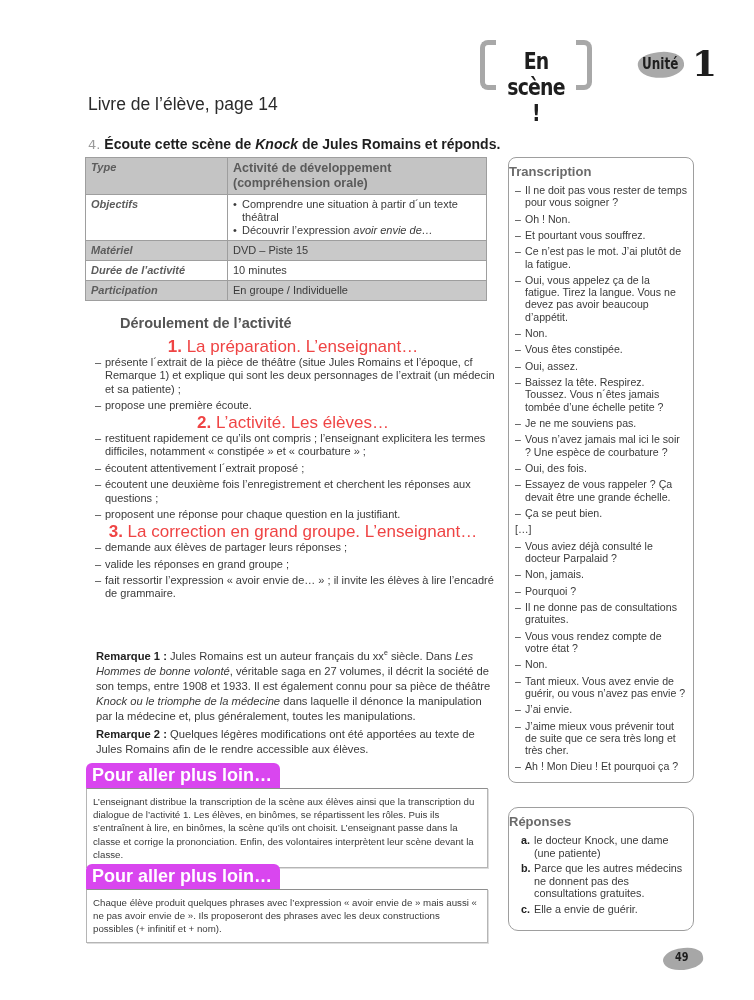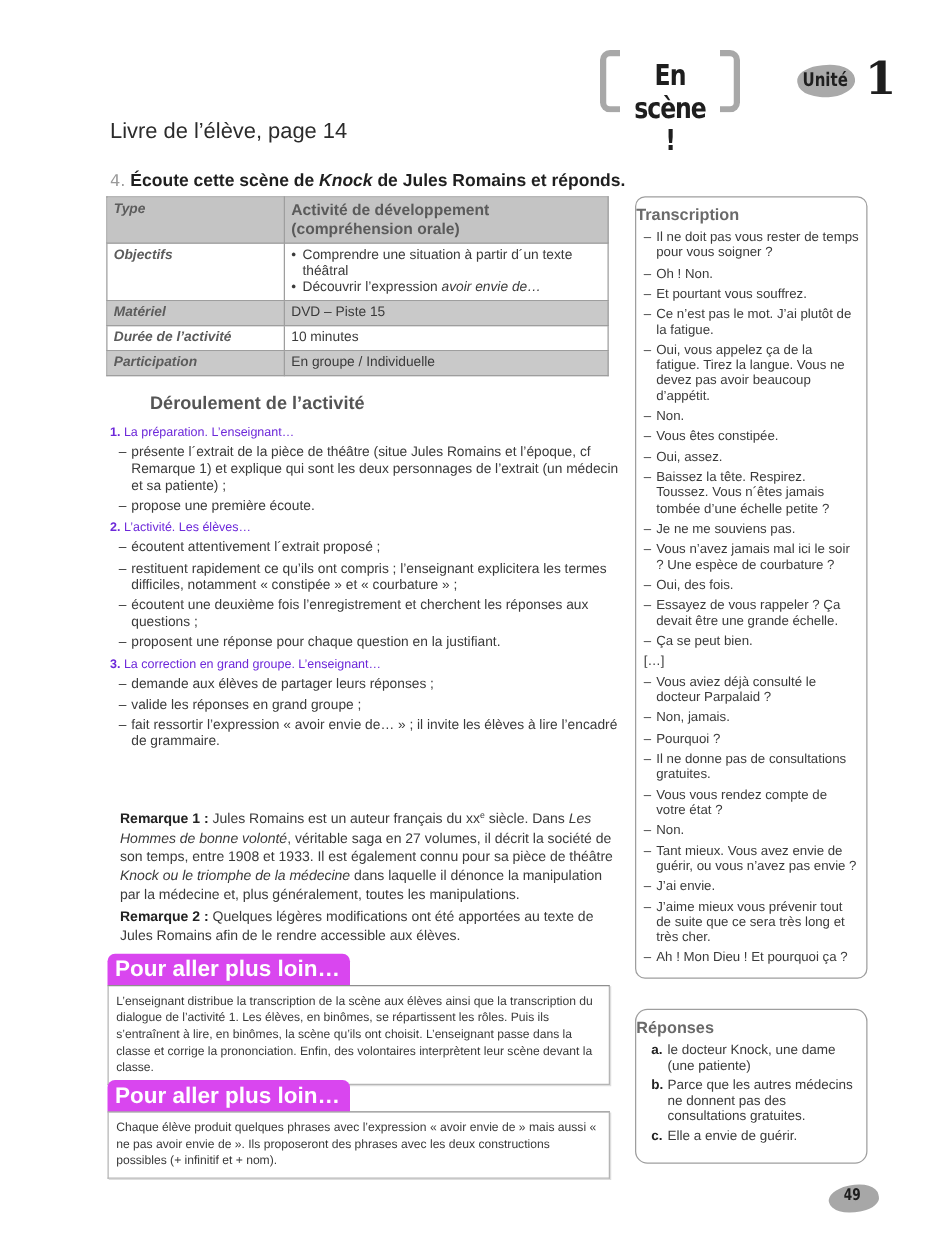--- a/index.html
+++ b/index.html
@@ -36,21 +36,21 @@
   table.info tr.head td.v { font-weight: bold; font-size: 12.5px; color: #5a5a5a; line-height: 15px; }
   table.info td.v { color: #3a3a3a; line-height: 13px; }
   table.info ul { list-style: none; }
   table.info ul li { padding-left: 9px; position: relative; }
   table.info ul li:before { content: "•"; position: absolute; left: 0; }
   table.info em { font-style: italic; }
 
   .section-title { position: absolute; left: 88px; top: 315px; font-size: 14.5px; font-weight: bold; color: #555; margin-left: 32px; }
 
   .steps { position: absolute; left: 88px; top: 337px; width: 410px; font-size: 11px; color: #3a3a3a; line-height: 13.2px; }
-  .step-head { font-size: 10px; color: #6d28d9; margin-top: 3px; margin-bottom: 3px; }
+  .step-head { font-size: 17px; color: #ef4444; margin-top: 3px; margin-bottom: 3px; text-align: center; }
   .step-head b { font-weight: bold; }
   .step-list { list-style: none; margin-left: 7px; }
   .step-list li { position: relative; padding-left: 10px; margin-bottom: 3.4px; }
   .step-list li:before { content: "–"; position: absolute; left: 0; }
 
   .remark { position: absolute; left: 96px; width: 396px; font-size: 11.2px; line-height: 15px; color: #3a3a3a; }
   .remark b { font-weight: bold; color: #222; }
   .remark em { font-style: italic; }
   .remark sup { font-size: 7px; }
 
@@ -138,22 +138,22 @@
   <div>
     <div class="step-head"><b>1.</b><span> La préparation. L’enseignant…</span></div>
     <ul class="step-list">
       <li>présente l´extrait de la pièce de théâtre (situe Jules Romains et l’époque, cf Remarque 1) et explique qui sont les deux personnages de l’extrait (un médecin et sa patiente) ;</li>
       <li>propose une première écoute.</li>
     </ul>
   </div>
   <div>
     <div class="step-head"><b>2.</b><span> L’activité. Les élèves…</span></div>
     <ul class="step-list">
+      <li>restituent rapidement ce qu’ils ont compris ; l’enseignant explicitera les termes difficiles, notamment « constipée » et « courbature » ;</li>
       <li>écoutent attentivement l´extrait proposé ;</li>
-      <li>restituent rapidement ce qu’ils ont compris ; l’enseignant explicitera les termes difficiles, notamment « constipée » et « courbature » ;</li>
       <li>écoutent une deuxième fois l’enregistrement et cherchent les réponses aux questions ;</li>
       <li>proposent une réponse pour chaque question en la justifiant.</li>
     </ul>
   </div>
   <div>
     <div class="step-head"><b>3.</b><span> La correction en grand groupe. L’enseignant…</span></div>
     <ul class="step-list">
       <li>demande aux élèves de partager leurs réponses ;</li>
       <li>valide les réponses en grand groupe ;</li>
       <li>fait ressortir l’expression « avoir envie de… » ; il invite les élèves à lire l’encadré de grammaire.</li>

